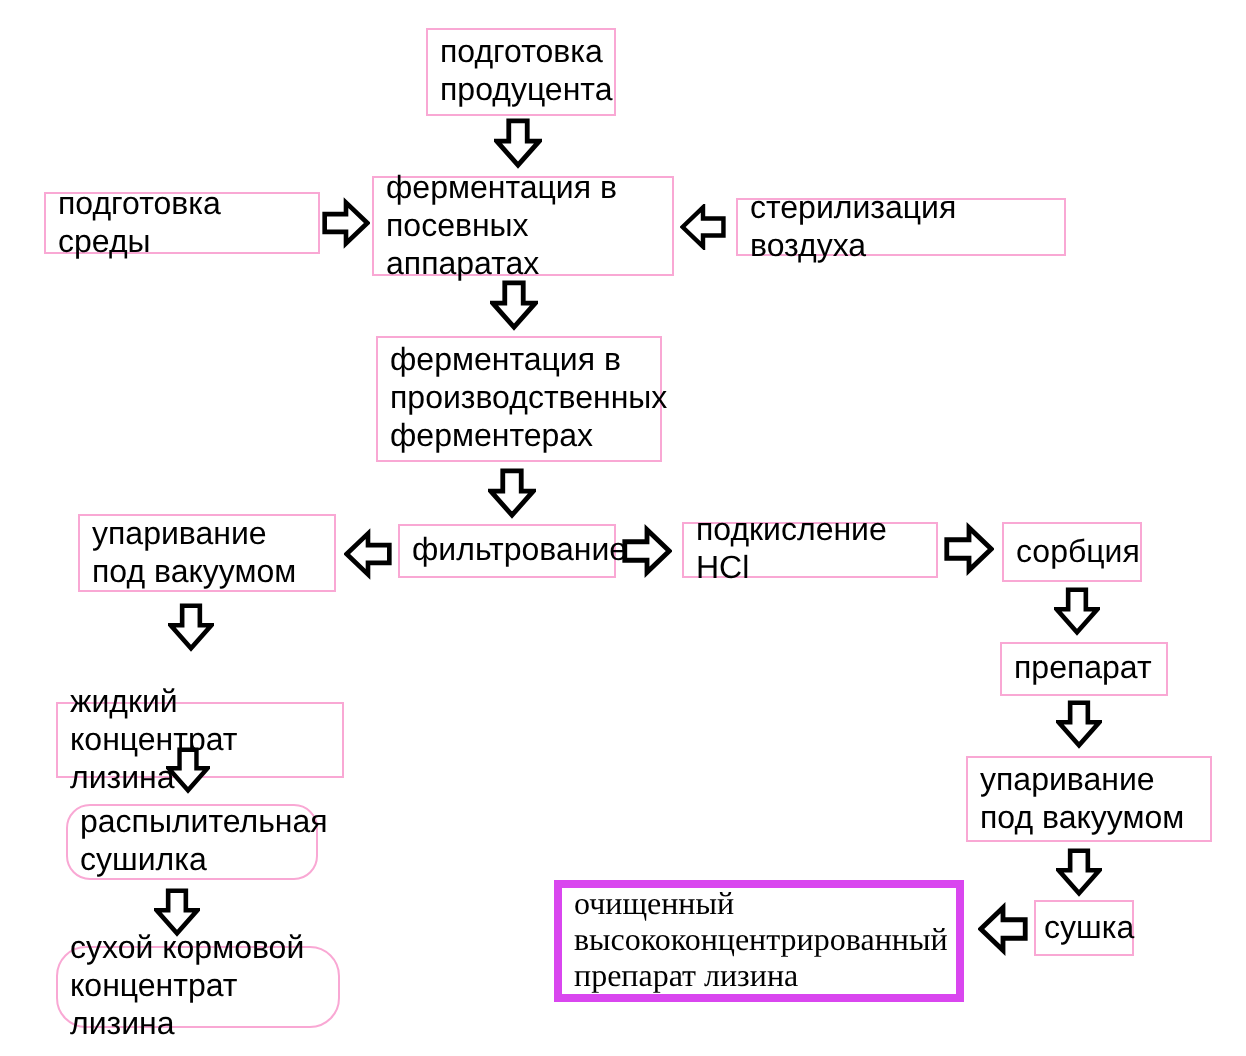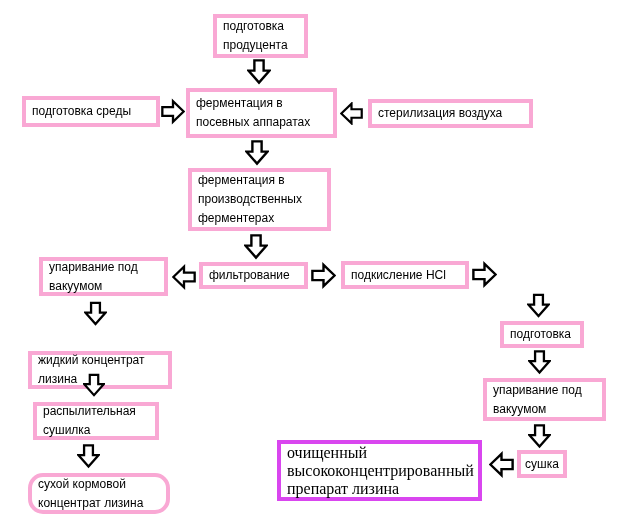--- a/index.html
+++ b/index.html
@@ -8,23 +8,23 @@
     width: 623px;
     height: 528px;
     background: #ffffff;
     font-family: "Liberation Sans", "DejaVu Sans", sans-serif;
     color: #000000;
     overflow: hidden;
   }
   .node {
     position: absolute;
     box-sizing: border-box;
-    border: 4px solid #f9a8d4;
+    border: 1px solid #f9a8d4;
     background: #ffffff;
-    font-size: 12px;
+    font-size: 16px;
     line-height: 19px;
     padding: 2px 6px;
     display: flex;
     align-items: center;
     text-align: left;
     color: #000000;
   }
   .node.serif {
     font-family: "Liberation Serif", "DejaVu Serif", serif;
     font-size: 16px;
@@ -69,35 +69,38 @@
   </div>
 
   <div class="node" style="left:341px; top:261px; width:128px; height:28px;">
     <span>подкисление HCl</span>
   </div>
 
   <div class="node" style="left:199px; top:262px; width:109px; height:27px;">
     <span>фильтрование</span>
   </div>
 
+  <div class="node" style="left:501px; top:261px; width:70px; height:30px;">
+    <span>сорбция</span>
+  </div>
 
   <div class="node" style="left:28px; top:351px; width:144px; height:38px;">
     <span>жидкий концентрат лизина</span>
   </div>
 
-  <div class="node" style="left:33px; top:402px; width:126px; height:38px;">
+  <div class="node" style="left:33px; top:402px; width:126px; height:38px;border-radius:12px;">
     <span>распылительная сушилка</span>
   </div>
 
   <div class="node" style="left:28px; top:473px; width:142px; height:41px;border-radius:15px;">
     <span>сухой кормовой концентрат лизина</span>
   </div>
 
   <div class="node" style="left:500px; top:321px; width:84px; height:27px;">
-    <span>подготовка</span>
+    <span>препарат</span>
   </div>
 
   <div class="node" style="left:483px; top:378px; width:123px; height:43px;">
     <span>упаривание под вакуумом</span>
   </div>
 
   <div class="node" style="left:517px; top:450px; width:50px; height:28px; padding:2px 4px;">
     <span>сушка</span>
   </div>
 

